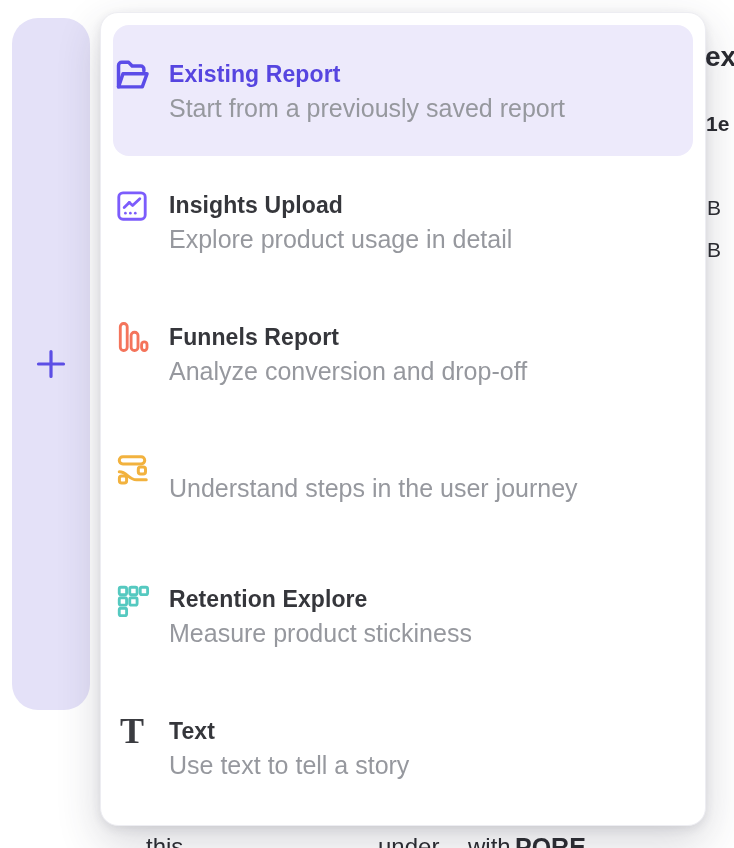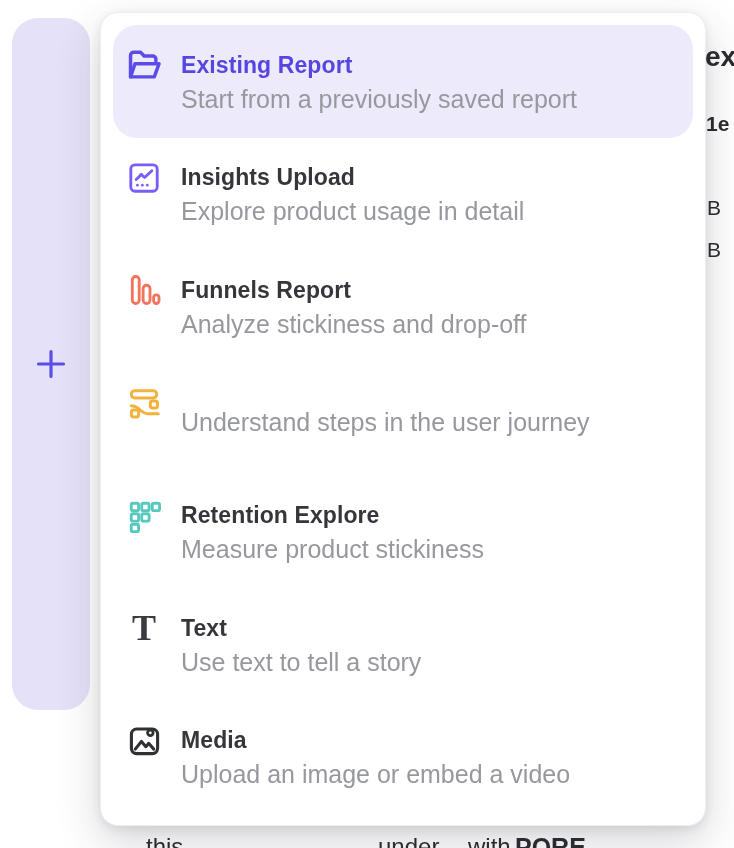--- a/index.html
+++ b/index.html
@@ -26,21 +26,21 @@
   
   .panel{
     position:absolute;left:100px;top:12px;width:606px;height:814px;
     box-sizing:border-box;padding:12px;
     background:#ffffff;border:1px solid #ededf2;border-radius:18px;
     box-shadow:0 16px 44px rgba(50,50,70,.20), 0 3px 10px rgba(50,50,70,.10);
     z-index:2;display:flex;flex-direction:column;
   }
   .item{
     flex:1;display:flex;align-items:center;gap:18px;
-    padding:0 12px;border-radius:24px;cursor:pointer;
+    padding:0 0;border-radius:16px;cursor:pointer;
   }
   .item.highlighted{background:#edeafb;}
   .icon{
     width:38px;height:38px;flex:0 0 38px;
     display:flex;align-items:center;justify-content:center;
     position:relative;top:-16px;
   }
   .text{display:flex;flex-direction:column;}
   .title{font-size:23px;font-weight:600;color:#35363b;line-height:29px;letter-spacing:.1px;}
   .item.highlighted .title{color:#5645e0;}
@@ -107,21 +107,21 @@
   <div class="item">
     <span class="icon">
       <svg width="36" height="36" viewBox="0 0 24 24" fill="none" stroke="#f4745b" stroke-width="1.9" stroke-linejoin="round">
         <rect x="4.2" y="3" width="4.6" height="18" rx="2.2"></rect>
         <rect x="11.4" y="8.8" width="4.6" height="12.2" rx="2.2"></rect>
         <rect x="18.4" y="15.2" width="3.6" height="5.8" rx="1.8"></rect>
       </svg>
     </span>
     <span class="text">
       <span class="title">Funnels Report</span>
-      <span class="sub">Analyze stickiness and drop-off</span>
+      <span class="sub">Analyze conversion and drop-off</span>
     </span>
   </div>
 
   <div class="item">
     <span class="icon">
       <svg width="36" height="36" viewBox="0 0 24 24" fill="none" stroke="#f2b23e" stroke-width="2" stroke-linejoin="round" stroke-linecap="round">
         <rect x="3.5" y="3.8" width="17" height="4.8" rx="2.4"></rect>
         <path d="M3.5 13.8c5.5 0 6 5.4 11.5 5.4h6.5"></path>
         <rect x="3.6" y="16.6" width="4.8" height="4.8" rx="1.5"></rect>
         <rect x="16.2" y="10.6" width="4.8" height="4.8" rx="1.5"></rect>
@@ -152,27 +152,14 @@
   <div class="item">
     <span class="icon">
       <span class="t-glyph">T</span>
     </span>
     <span class="text">
       <span class="title">Text</span>
       <span class="sub">Use text to tell a story</span>
     </span>
   </div>
 
-  <div class="item">
-    <span class="icon">
-      <svg width="37" height="37" viewBox="0 0 24 24" fill="none" stroke="#2f3034" stroke-width="2" stroke-linejoin="round" stroke-linecap="round">
-        <rect x="3.5" y="4.5" width="17" height="16" rx="3.4"></rect>
-        <circle cx="15.8" cy="7" r="1.8" stroke-width="1.8"></circle>
-        <path d="M6 17.6l4-5 2.9 3.4 1.8-2.2 3.3 3.8"></path>
-      </svg>
-    </span>
-    <span class="text">
-      <span class="title">Media</span>
-      <span class="sub">Upload an image or embed a video</span>
-    </span>
-  </div>
 
 </div>
 
 </body></html>

